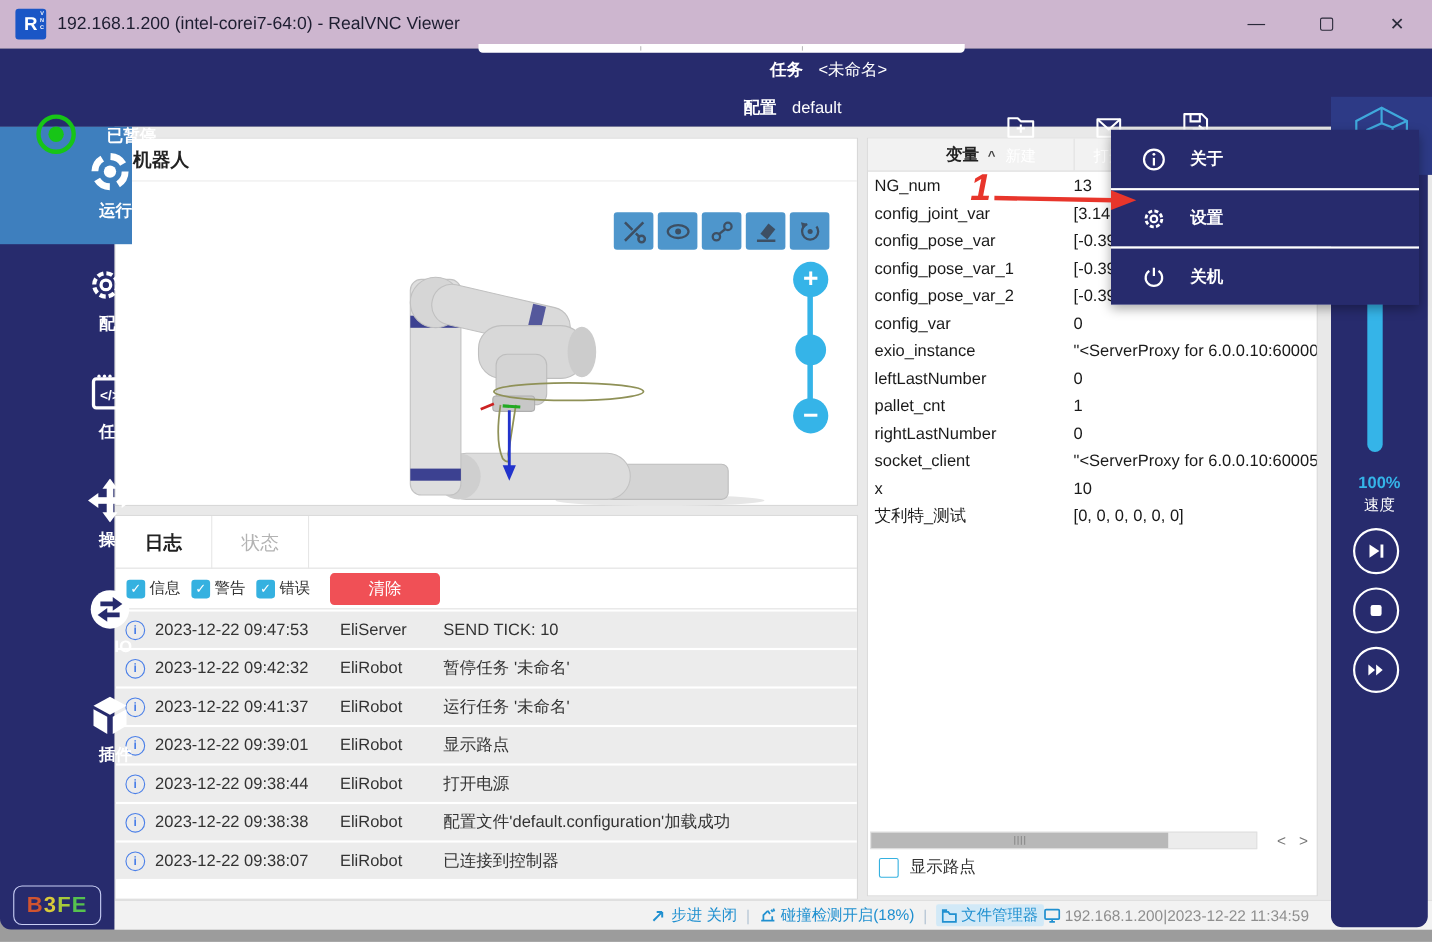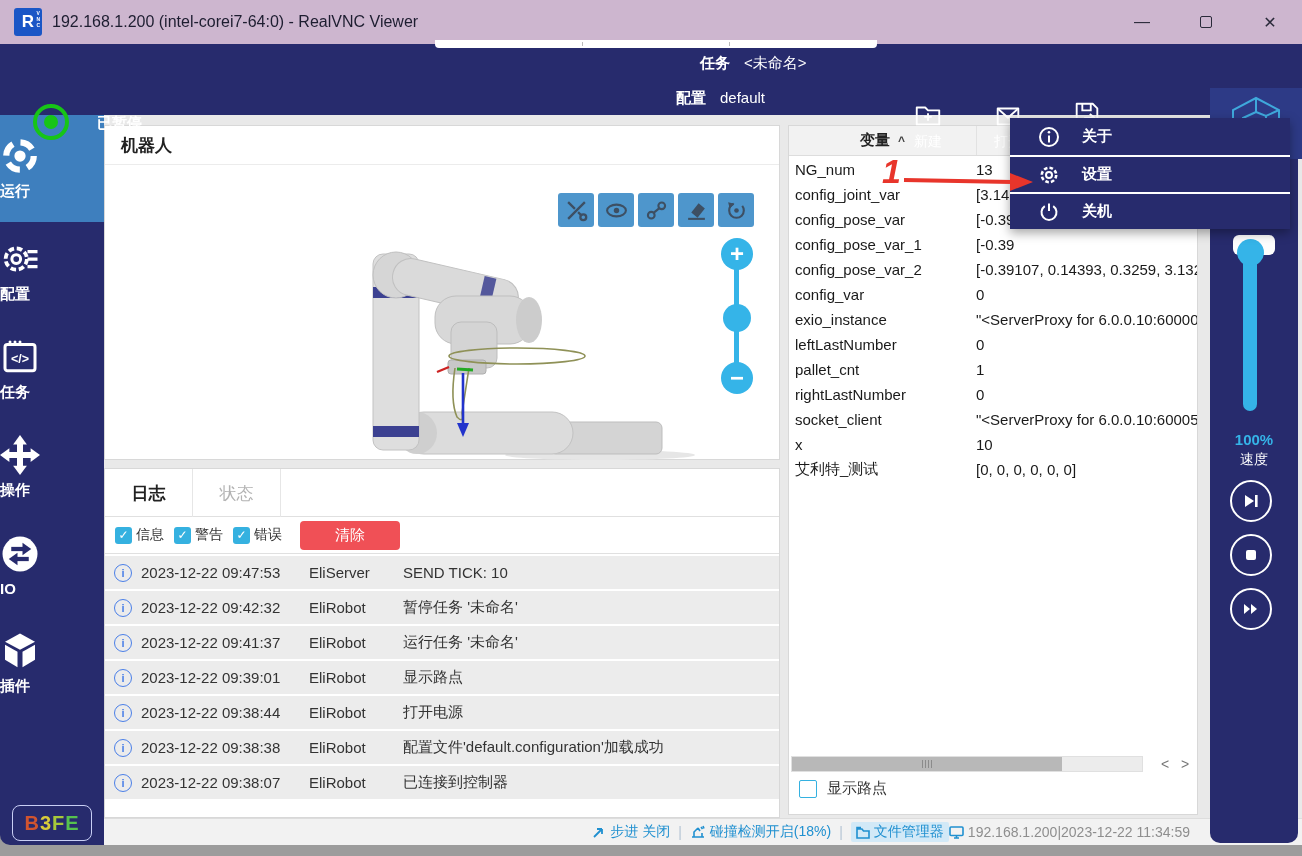--- a/index.html
+++ b/index.html
@@ -33,21 +33,21 @@
   .task-line .k { font-weight:bold; margin-right:14px; }
   .tb-btn { position:absolute; top:56px; width:72px; height:56px; display:flex; flex-direction:column;
     align-items:center; color:#fff; cursor:pointer; }
   .tb-btn svg { width:32px; height:30px; }
   .tb-btn .lbl { font-size:14px; margin-top:3px; }
   .brand { position:absolute; left:1210px; top:44px; width:92px; height:71px; background:#2d3a86;
     display:flex; align-items:center; justify-content:center; }
   
   .sidebar { position:absolute; left:0; top:115px; width:104px; height:730px; background:#272b6d;
     border-bottom-left-radius:10px; z-index:15; }
-  .side-item { width:104px; display:flex; flex-direction:column; align-items:flex-start; justify-content:center;
+  .side-item { width:120px; display:flex; flex-direction:column; align-items:flex-end; justify-content:center;
     color:#fff; cursor:pointer; }
   .side-item svg { width:40px; height:40px; }
   .side-item .lbl { font-size:15px; font-weight:bold; margin-top:6px; }
   .side-item.active { background:#3e7fbe; }
   .b3fe { position:absolute; left:12px; top:690px; width:80px; height:36px; border:1.5px solid #c9cff5;
     border-radius:8px; display:flex; align-items:center; justify-content:center; font-size:20px; font-weight:bold;
     letter-spacing:1px; }
   
   .content-bg { position:absolute; left:104px; top:115px; width:1198px; height:730px; background:#e9e9e9; z-index:1; }
   .panel { position:absolute; background:#fff; border:1px solid #d8d8d8; z-index:2; }
@@ -124,21 +124,21 @@
     border-top:1px solid #ddd; display:flex; align-items:center; justify-content:flex-end;
     padding-right:112px; font-size:14px; z-index:4; }
   .sb-item { color:#2090d0; display:flex; align-items:center; gap:4px; }
   .sb-sep { color:#b5c5d5; margin:0 8px; }
   .sb-file { background:#d2e9f7; padding:1px 5px; border-radius:2px; }
   .sb-addr { color:#8e8e8e; display:flex; align-items:center; gap:4px; }
   .desktop-strip { position:absolute; left:0; top:845px; width:1302px; height:11px; background:#9c9c9c; }
   
   .menu { position:absolute; left:1010px; top:118px; width:280px; z-index:50;
     box-shadow:0 4px 10px rgba(0,0,0,.35); }
-  .menu-item { width:280px; height:37px; background:#272b6d; display:flex; align-items:center;
+  .menu-item { width:280px; height:53px; background:#272b6d; display:flex; align-items:center;
     color:#fff; cursor:pointer; }
   .menu-item + .menu-item { border-top:2px solid #fff; }
   .menu-item svg { width:22px; height:22px; margin-left:28px; }
   .menu-item .lbl { margin-left:22px; font-size:15px; font-weight:bold; }
   
   .anno-num { position:absolute; left:882px; top:152px; color:#e8352b; font-size:34px; font-weight:bold;
     z-index:60; font-style:italic; }
   .anno-arrow { position:absolute; left:898px; top:166px; z-index:60; }
 </style>
 </head>

